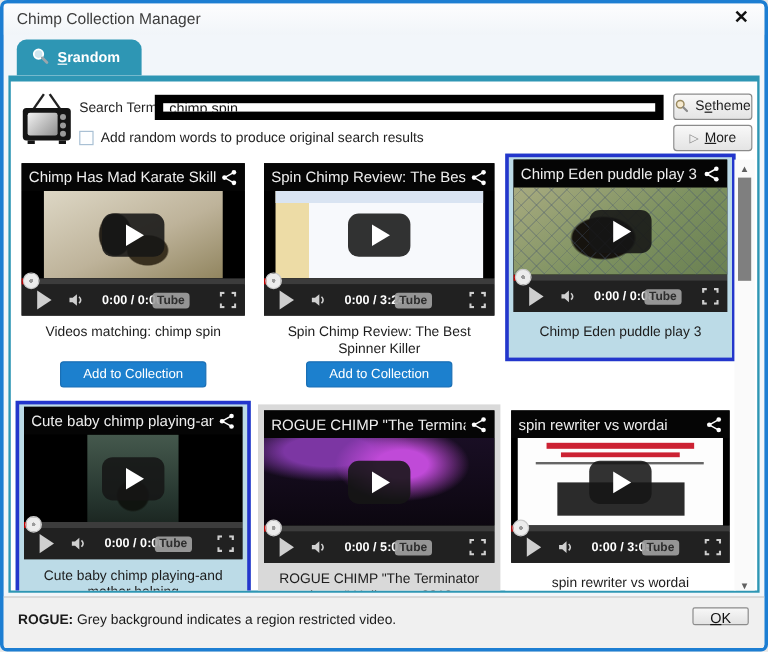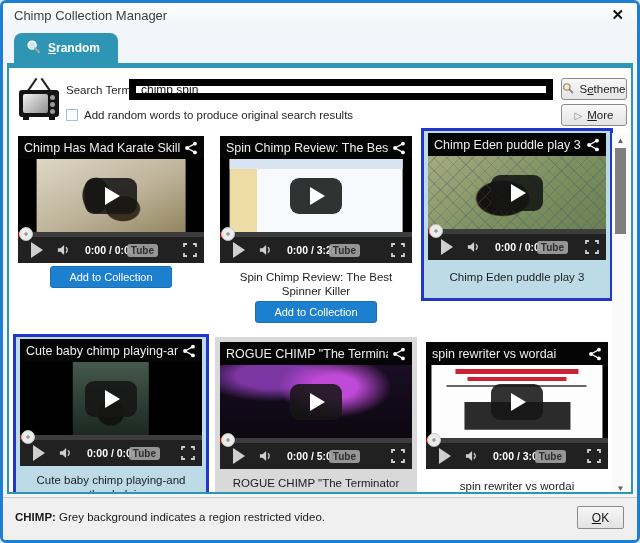--- a/index.html
+++ b/index.html
@@ -65,21 +65,21 @@
   
   .sbar{position:absolute;left:603px;top:65px;width:17px;height:362px;background:#fafafa;}
   .sarrow{position:absolute;left:0;width:17px;height:14px;display:flex;align-items:center;justify-content:center;font-size:8px;color:#606060;cursor:pointer;}
   .sarrow.up{top:0;}
   .sarrow.down{bottom:0;}
   .sthumb{position:absolute;left:3px;top:15px;width:11px;height:86px;background:#7f7f7f;cursor:grab;}
   
   .footer{position:absolute;left:0;right:0;bottom:0;height:43px;background:#f0f0f0;border-top:1px solid #c9c9c9;}
   .note{position:absolute;left:12px;top:13px;font-size:11.5px;color:#1a1a1a;}
   .note b{font-weight:700;}
-  .okbtn{position:absolute;right:13px;top:8px;width:47px;height:23px;border:1px solid #8b8b8b;border-radius:2px;background:linear-gradient(#f7f7f7,#e3e3e3);font-family:"Liberation Sans",sans-serif;font-size:12px;color:#111;cursor:pointer;}
+  .okbtn{position:absolute;right:13px;top:8px;width:47px;height:15px;border:1px solid #8b8b8b;border-radius:2px;background:linear-gradient(#f7f7f7,#e3e3e3);font-family:"Liberation Sans",sans-serif;font-size:12px;color:#111;cursor:pointer;}
 </style>
 </head>
 <body>
 
 <div class="window">
 
   <div class="titlebar">
     <div class="title">Chimp Collection Manager</div>
     <div class="close">✕</div>
   </div>
@@ -165,20 +165,21 @@
             </span>
           <span class="time">0:00 / 0:00</span>
           <span class="tube">Tube</span>
           <span class="fs">
               <svg width="14" height="14" viewBox="0 0 14 14" stroke="#cfcfcf" stroke-width="1.8" fill="none">
                 <path d="M1 4 V1 H4 M10 1 H13 V4 M13 10 V13 H10 M4 13 H1 V10"></path>
               </svg>
             </span>
         </div>
       </div>
+      <div class="caption">Videos matching: chimp spin</div>
       <button class="addbtn">Add to Collection</button>
     </div>
 
     <div class="card" style="left:206px;top:63px;width:202px;">
       <div class="player">
         <div class="vtitle">
           <span class="vtitle-text">Spin Chimp Review: The Best Spinner Killer</span>
           <span class="share">
               <svg width="14" height="14" viewBox="0 0 16 16" fill="#fff">
                 <circle cx="12.5" cy="3" r="2.2"></circle>
@@ -393,17 +394,17 @@
 
     <div class="sbar">
       <span class="sarrow up">▲</span>
       <span class="sthumb"></span>
       <span class="sarrow down">▼</span>
     </div>
 
   </div>
 
   <div class="footer">
-    <div class="note"><b>CHIMP:</b><span> Grey background indicates a region restricted video.</span></div>
+    <div class="note"><b>ROGUE:</b><span> Grey background indicates a region restricted video.</span></div>
     <button class="okbtn mn"><span class="u">O</span><span>K</span></button>
   </div>
 
 </div>
 
 </body></html>

